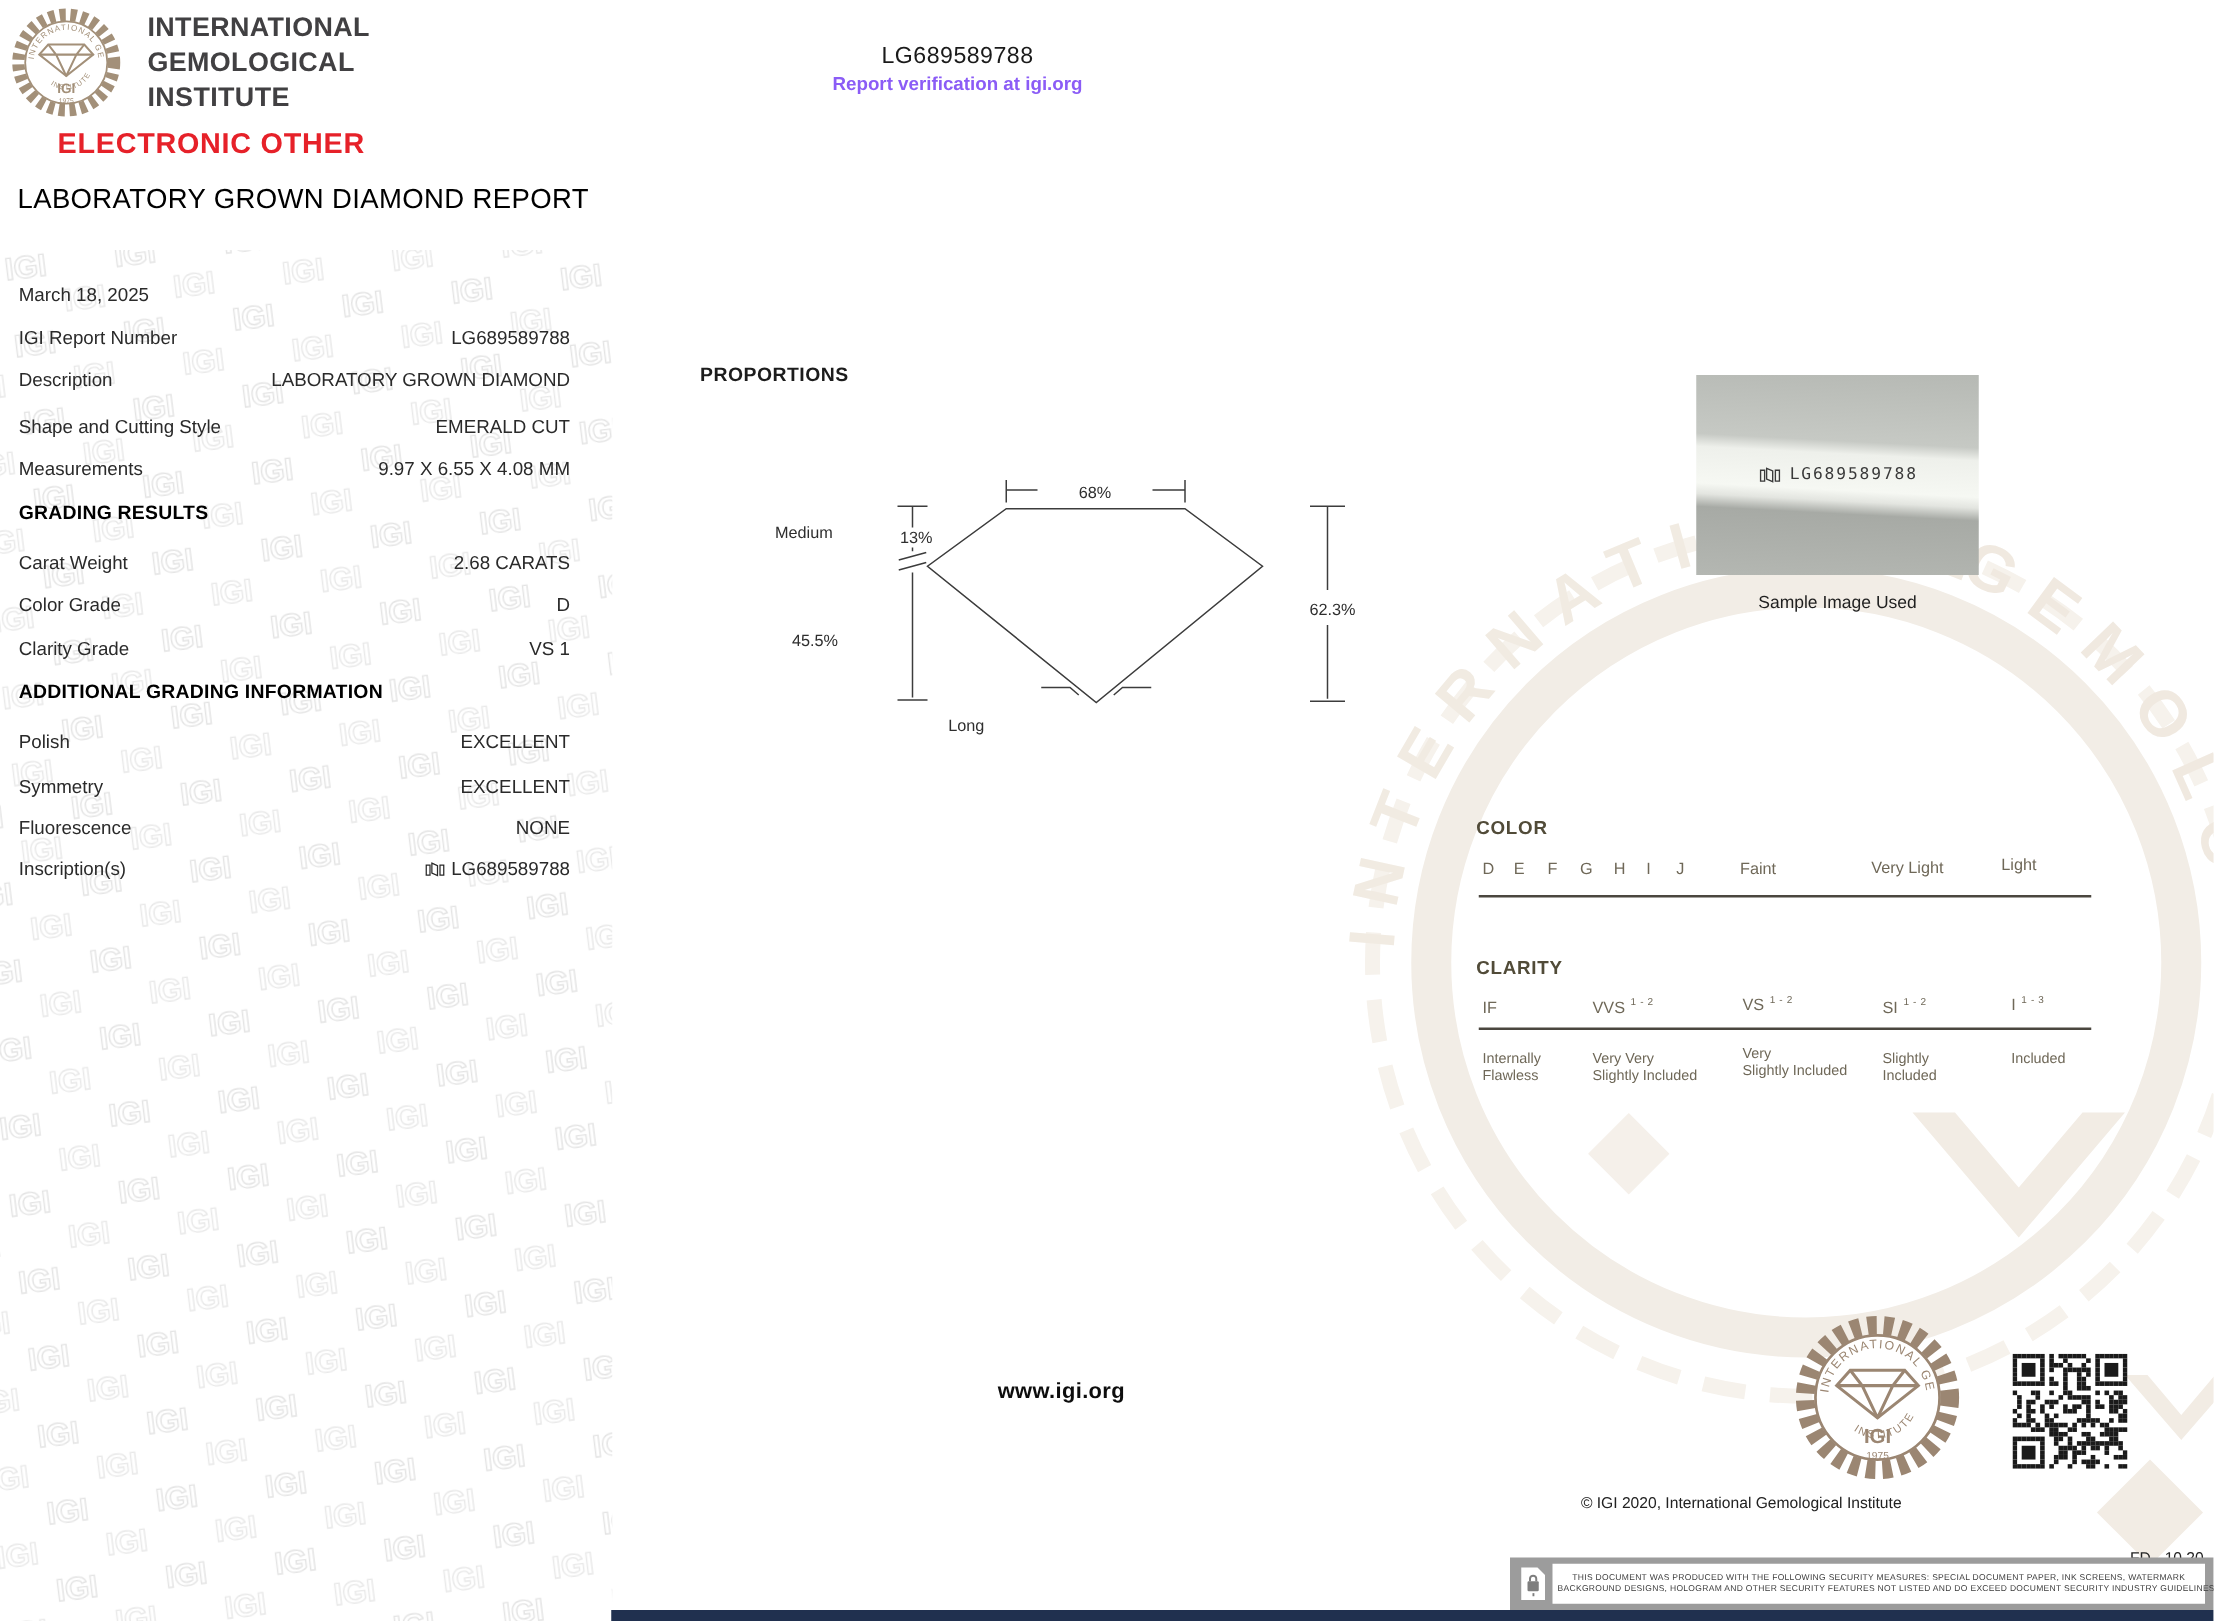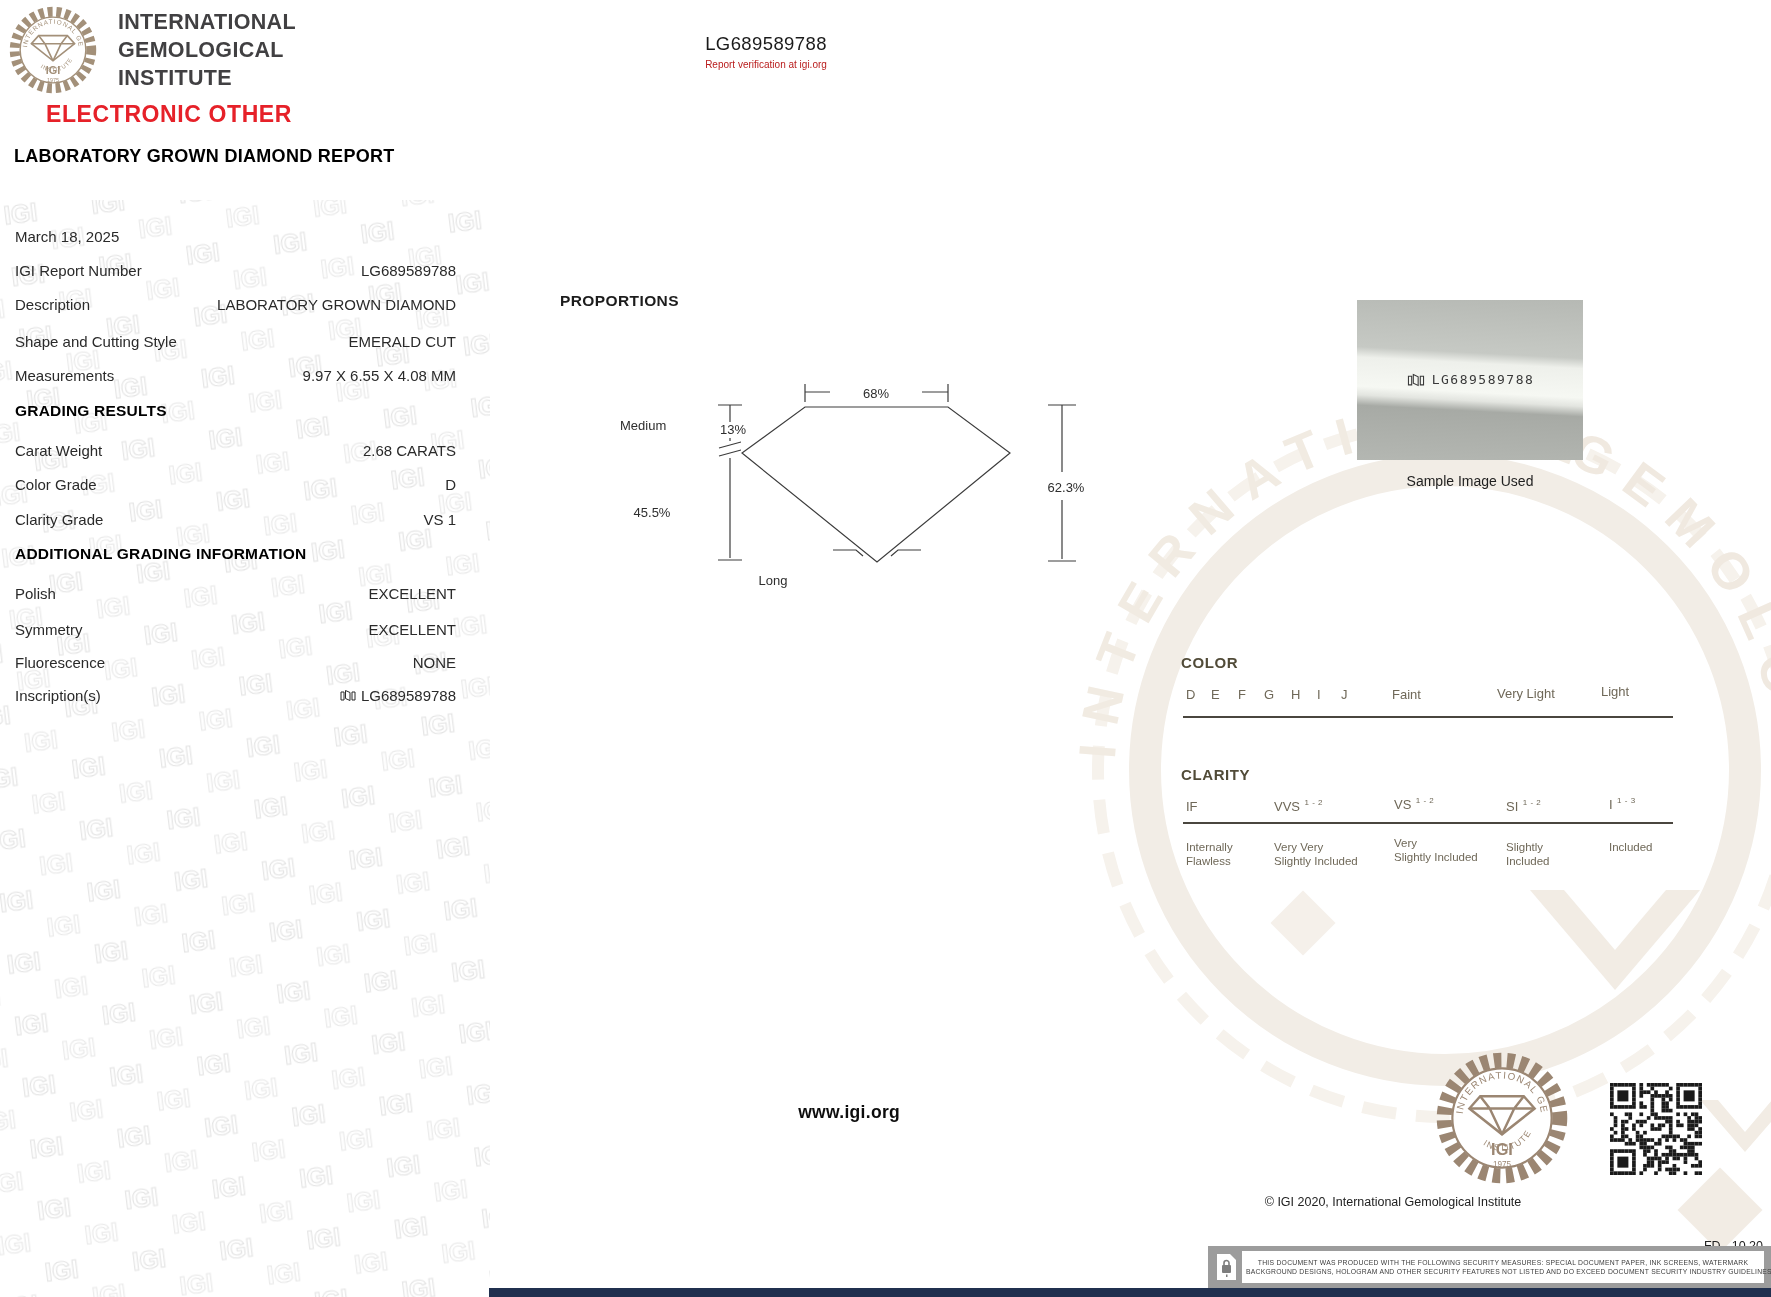--- a/index.html
+++ b/index.html
@@ -1,23 +1,23 @@
 <!DOCTYPE html>
 <html><head>
 <meta charset="utf-8">
 <style>
   html,body{margin:0;padding:0;background:#fff;}
   body{font-family:"Liberation Sans", sans-serif;}
   #page{position:relative;width:1771px;height:1297px;background:#fff;overflow:hidden;}
   .abs{position:absolute;}
   .org-title{font-weight:bold;font-size:21.5px;line-height:28px;color:#414042;letter-spacing:.3px;}
   .electronic{font-weight:bold;font-size:23px;color:#e62129;letter-spacing:.6px;}
-  .report-type{font-weight:bold;font-size:18px;color:#000;letter-spacing:.3px;}
+  .report-type{font-weight:normal;font-size:22px;color:#000;letter-spacing:.3px;}
   .rn{font-size:18.5px;color:#1a1a1a;letter-spacing:.4px;text-align:center;}
-  .rv{font-size:10px;color:#b91c1c;text-align:center;}
+  .rv{font-size:15px;color:#8b5cf6;text-align:center;font-weight:bold;}
   .row{position:absolute;left:15px;width:441px;display:flex;justify-content:space-between;font-size:15px;color:#2a2a2a;}
   .row .val{text-align:right;white-space:nowrap;display:flex;align-items:center;gap:4px;}
   .sect{position:absolute;left:15px;font-weight:bold;font-size:15.5px;color:#000000;letter-spacing:.2px;}
   .cmt{position:absolute;left:15px;width:452px;font-size:15px;line-height:19px;color:#2a2a2a;}
   .prop-title{font-weight:bold;font-size:15.5px;color:#1c1c1c;letter-spacing:.4px;}
   .scale-head{font-weight:bold;font-size:15px;color:#514b38;letter-spacing:.6px;}
   .scale-letter{position:absolute;font-size:13px;color:#6f6858;}
   .rule{position:absolute;height:2px;background:#4a463f;}
   .cl-code{font-size:13px;color:#6f6858;}
   .cl-sup{font-size:8px;color:#6f6858;vertical-align:6px;letter-spacing:.5px;}

